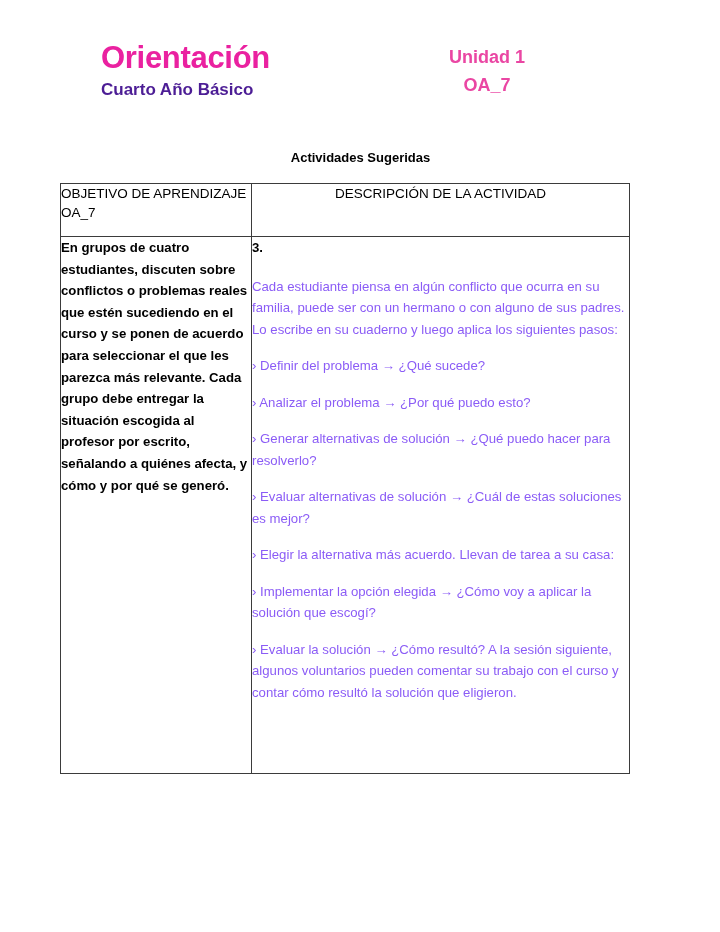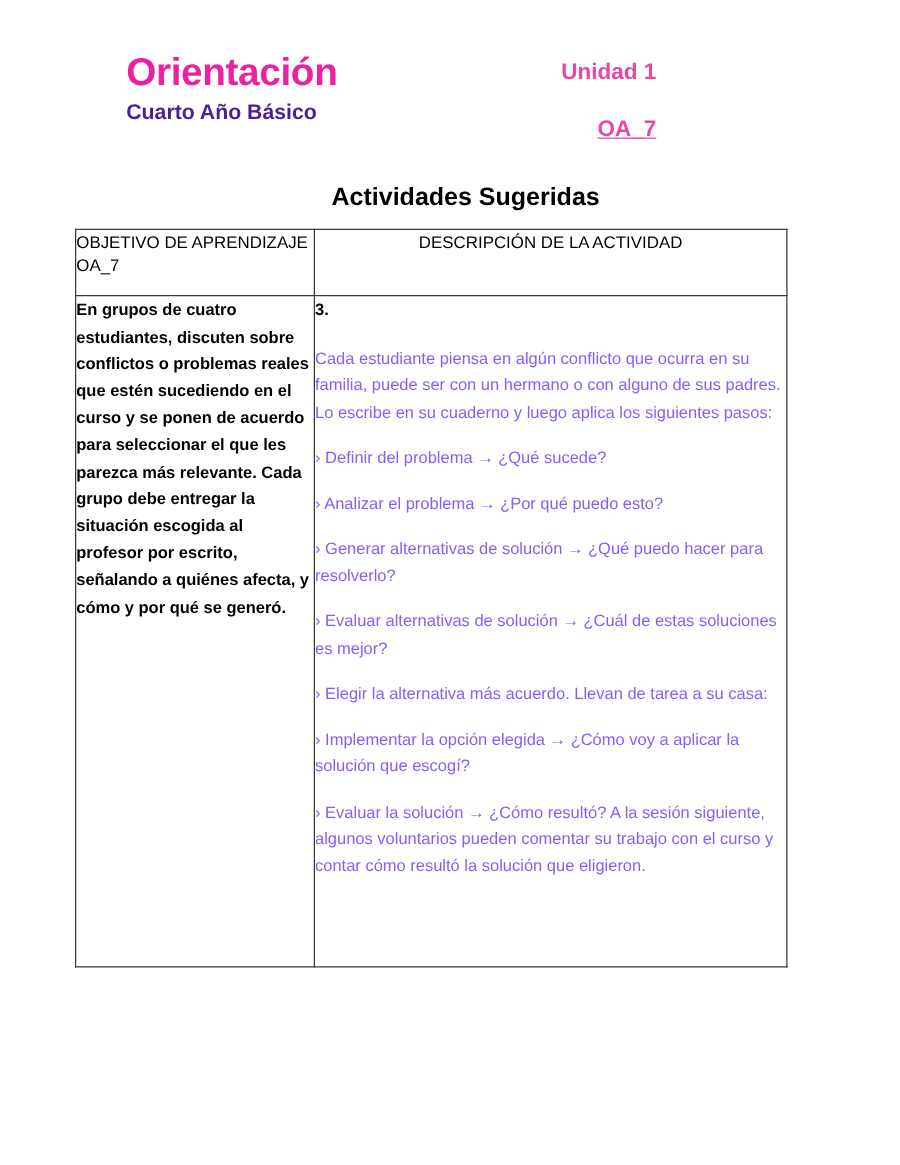--- a/index.html
+++ b/index.html
@@ -49,44 +49,43 @@
     font-weight: bold;
     line-height: 22px;
     color: #4c1d95;
     margin: 3px 0 0 0;
     white-space: nowrap;
   }
   .header-right {
     position: absolute;
     right: 0;
     top: 4px;
-    text-align: right;
+    text-align: center;
   }
   .unit-label,
   .oa-label {
     font-size: 18px;
     font-weight: bold;
     line-height: 26px;
     color: #ea46a3;
     margin: 0;
     white-space: nowrap;
   }
   .oa-label {
-    margin-top: 20px;
-    text-decoration: underline;
+    margin-top: 2px;
   }
 
   
   .section-title {
     position: absolute;
     top: 148px;
-    left: 88px;
+    left: 76px;
     width: 569px;
     text-align: center;
-    font-size: 20px;
+    font-size: 13px;
     font-weight: bold;
     line-height: 20px;
     color: #000000;
   }
 
   
   .activity-table {
     position: absolute;
     top: 183px;
     left: 60px;

